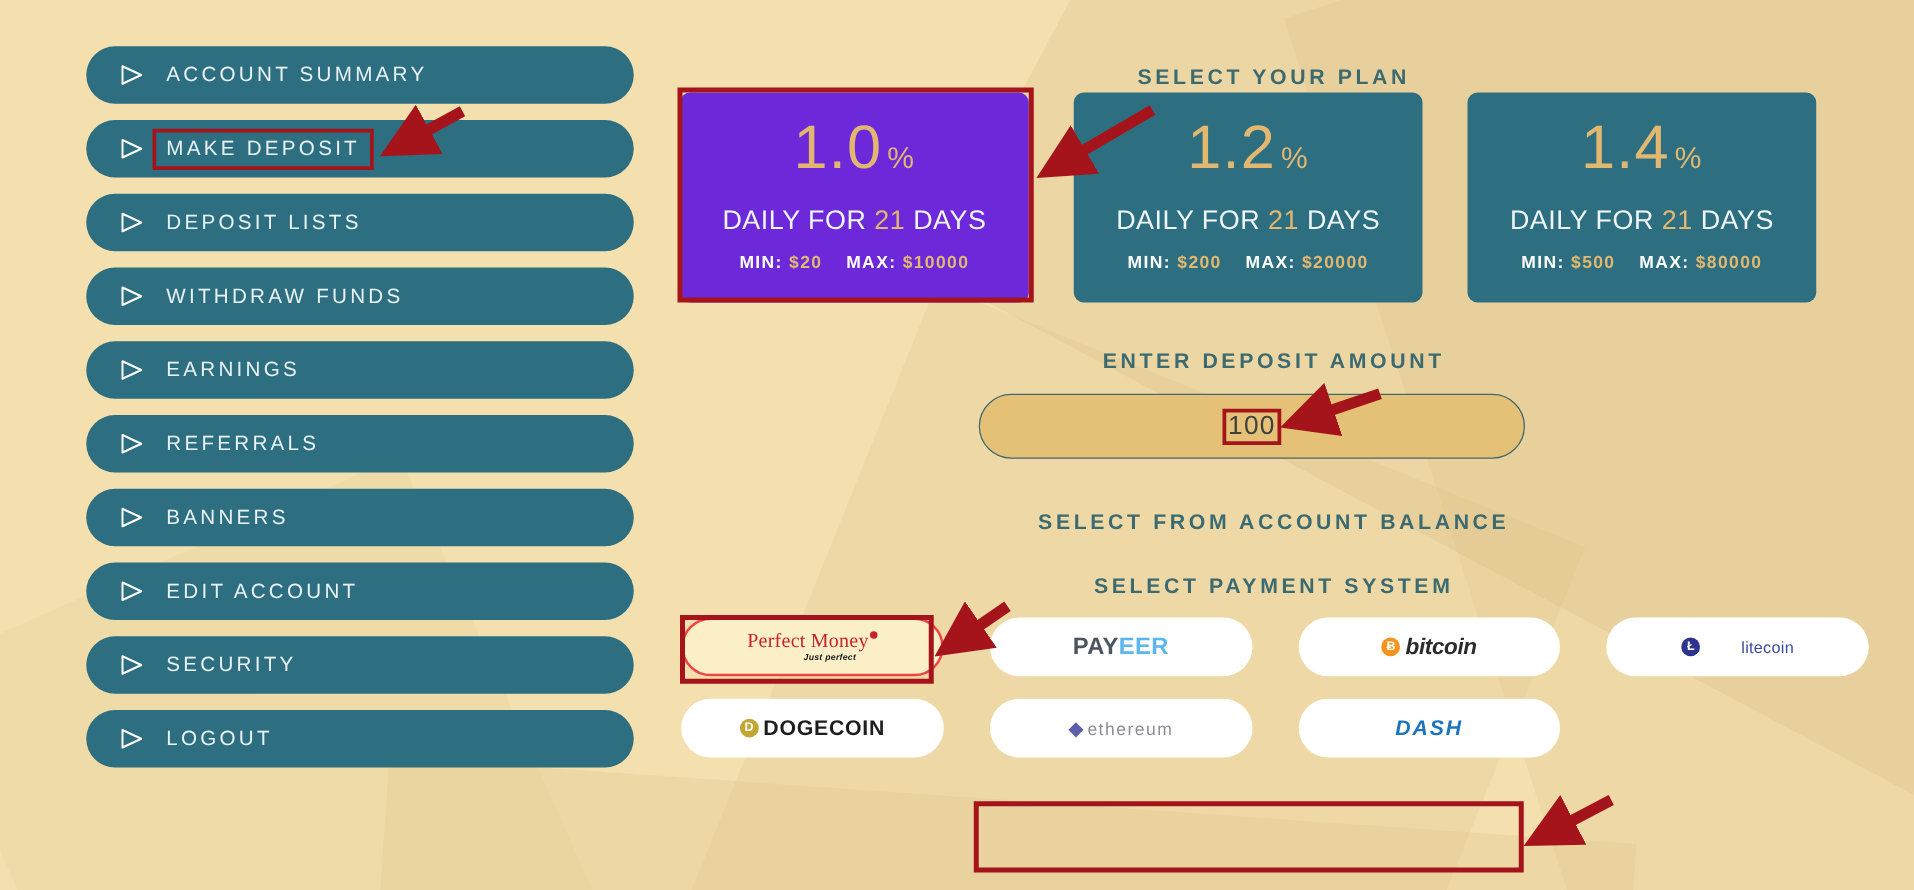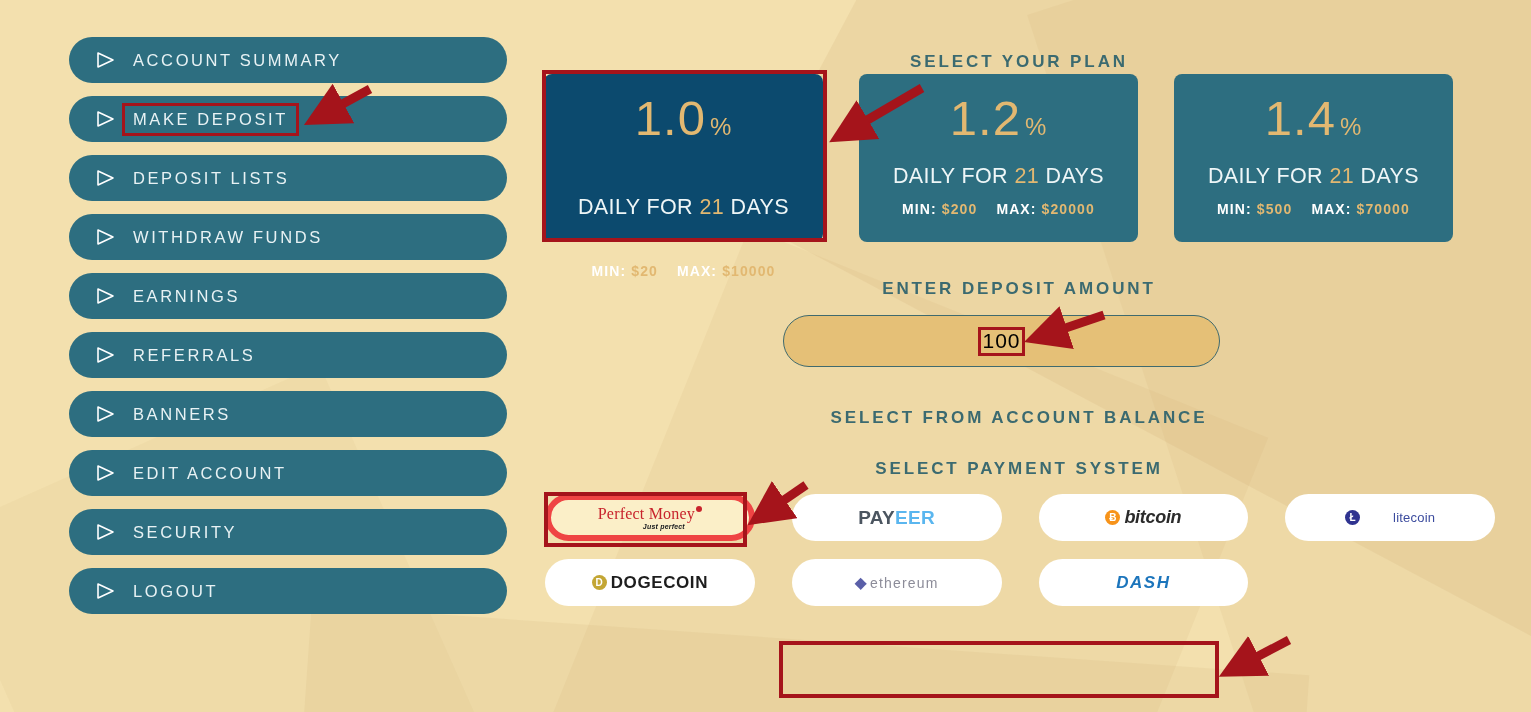--- a/index.html
+++ b/index.html
@@ -79,21 +79,21 @@
     height: 168px;
     border-radius: 8px;
     background: #2d6e80;
     display: flex;
     flex-direction: column;
     align-items: center;
     justify-content: flex-start;
     padding-top: 20px;
     cursor: pointer;
   }
-  .plan.selected { background: #0c4a6e; gap: 31px; }
+  .plan.selected { background: #6d28d9; }
   .plan-rate {
     color: #e2b871;
     font-size: 49px;
     font-weight: 300;
     letter-spacing: 1px;
     line-height: 1;
     display: flex;
     align-items: baseline;
   }
   .plan-rate .pct { font-size: 24px; margin-left: 4px; font-weight: 300; }
@@ -126,21 +126,21 @@
     border-radius: 26px;
     background: #e5c077;
     border: 1px solid #3f6a6e;
     display: flex;
     align-items: center;
     justify-content: center;
     cursor: text;
   }
   .amount-value {
     font-size: 21px;
-    color: #000000;
+    color: #404040;
     letter-spacing: 1px;
     font-weight: 400;
   }
 
   .balance-heading { position: absolute; left: 0; right: 0; top: 408px; }
   .payment-heading { position: absolute; left: 0; right: 0; top: 459px; }
 
   
   .payments {
     position: absolute;
@@ -152,21 +152,21 @@
   }
   .pay {
     height: 47px;
     border-radius: 24px;
     background: #ffffff;
     display: flex;
     align-items: center;
     justify-content: center;
     cursor: pointer;
   }
-  .pay.selected { background: #fbefc8; border: 6px solid #ef4444; }
+  .pay.selected { background: #fbefc8; border: 2px solid #ef4444; }
 
   
   .logo { display: flex; align-items: center; justify-content: center; }
   .pm-wrap { display: flex; flex-direction: column; align-items: center; line-height: 1; }
   .pm-main {
     font-family: "Liberation Serif", serif;
     font-size: 16px;
     color: #c8232c;
     letter-spacing: 0.2px;
     white-space: nowrap;
@@ -367,21 +367,21 @@
         <div class="plan-term">
           <span>DAILY FOR</span>
           <span class="days">21</span>
           <span>DAYS</span>
         </div>
         <div class="plan-limits">
           <span>MIN:</span>
           <span class="val">$500</span>
           <span class="gap"></span>
           <span>MAX:</span>
-          <span class="val">$70000</span>
+          <span class="val">$80000</span>
         </div>
       </div>
 
     </div>
 
     <div class="section-title amount-heading">ENTER DEPOSIT AMOUNT</div>
 
     <div class="amount-field">
       <span class="amount-value">100</span>
     </div>

